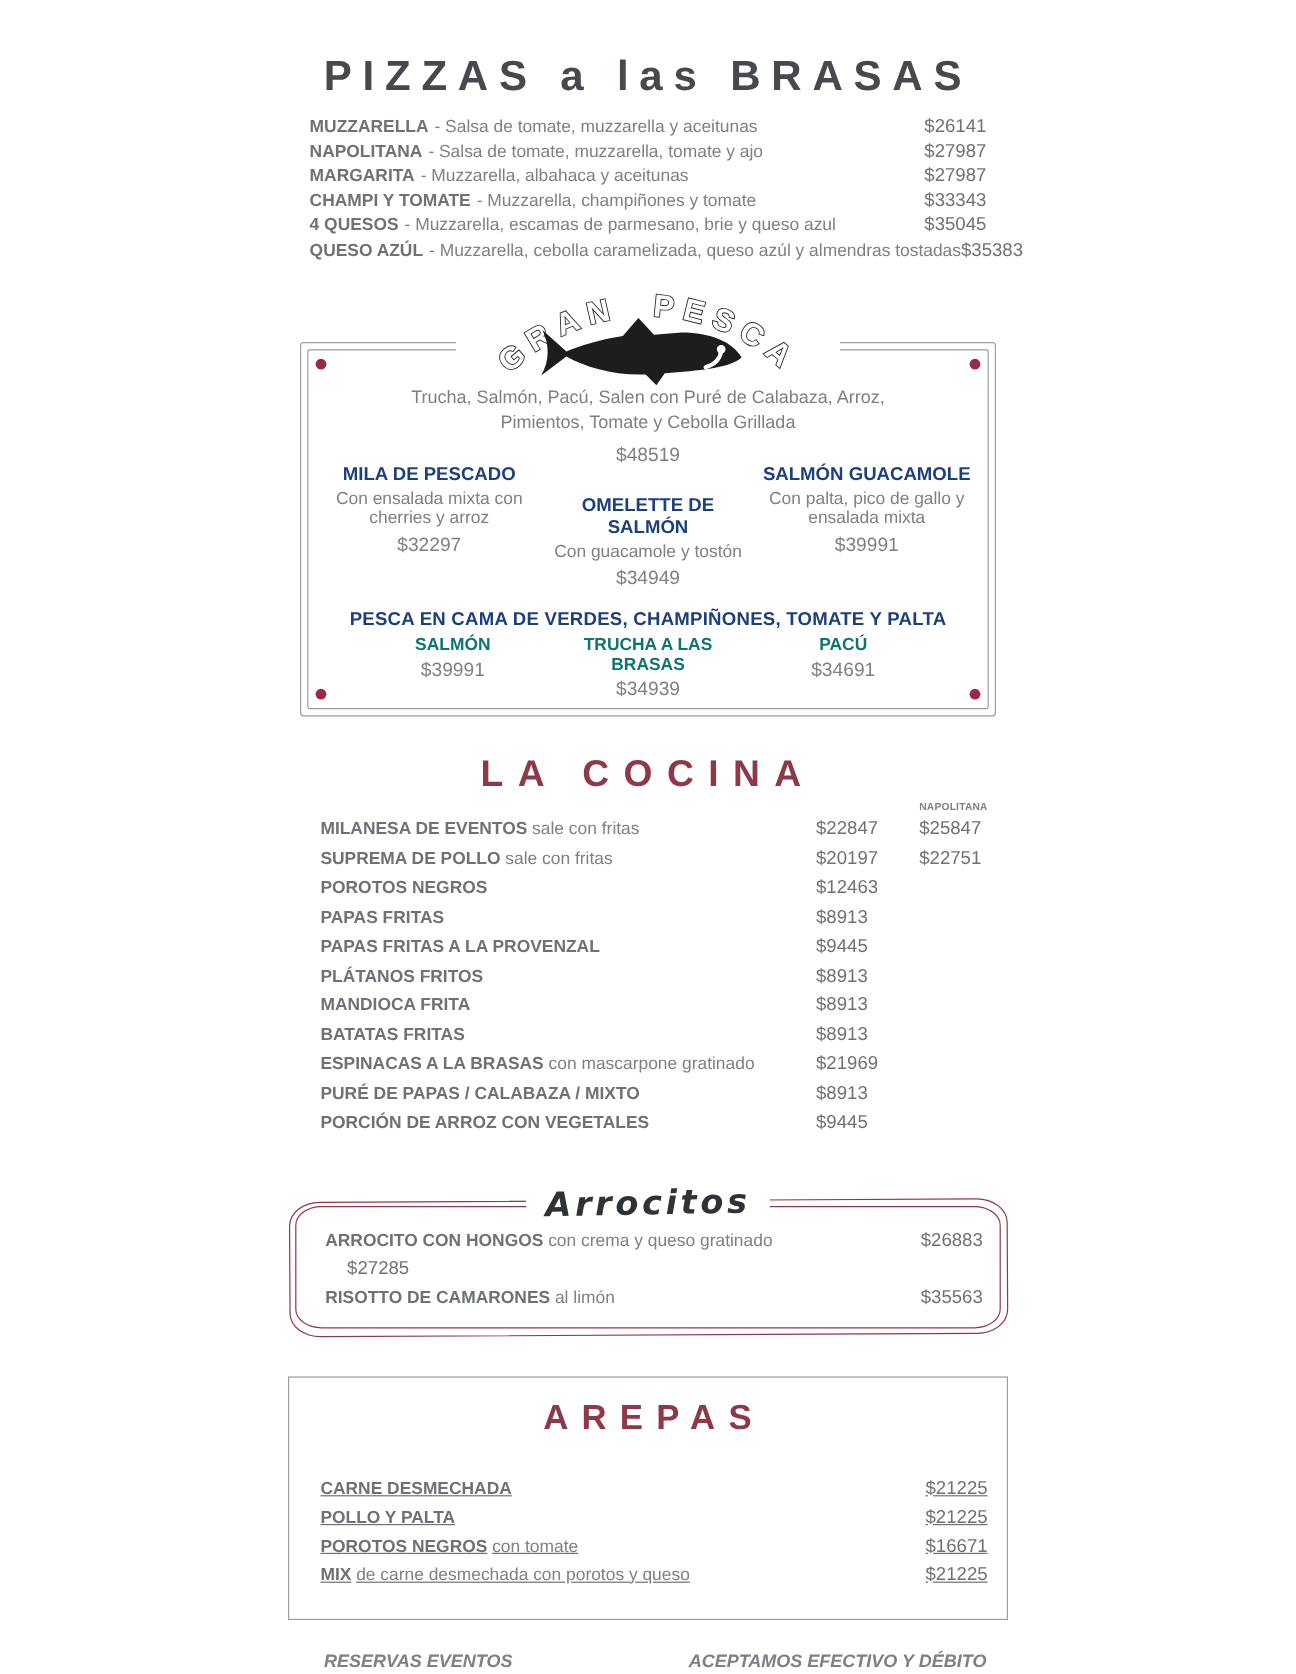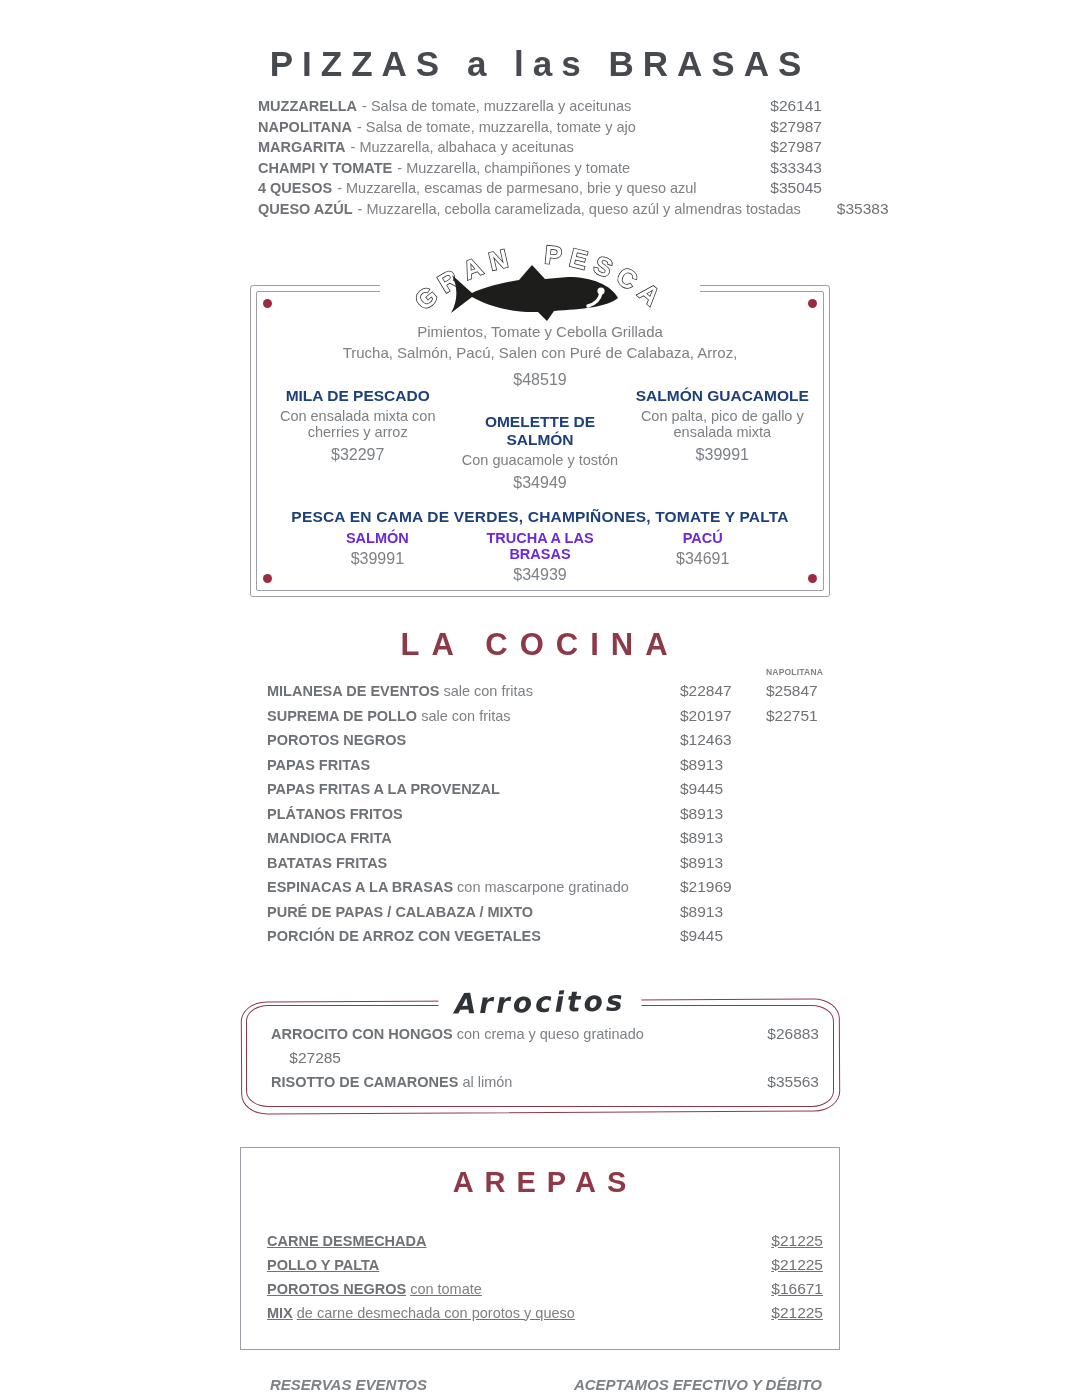--- a/index.html
+++ b/index.html
@@ -9,21 +9,21 @@
     color:#6e7276;overflow:hidden;position:relative;
   }
   .col{width:564px;margin:0 auto;}
 
   
   .pizzas-title{
     margin-top:44px;text-align:center;
     font-size:35px;font-weight:bold;letter-spacing:9px;color:#46494d;
   }
   .p-list{margin-top:12px;}
-  .p-row{display:flex;align-items:center;line-height:20.5px;gap:36px;}
+  .p-row{display:flex;align-items:center;line-height:20.5px;}
   .p-left{flex:1;white-space:nowrap;}
   .p-name{font-weight:bold;font-size:14.5px;color:#6e7276;}
   .p-desc{font-size:14.5px;color:#7d8185;margin-left:5px;}
   .p-price{width:64px;text-align:right;font-size:15.5px;color:#6e7276;}
 
   
   .gp-wrap{position:relative;width:580px;margin:66px auto 0 auto;height:312px;}
   .gp-border-outer{position:absolute;inset:0;border:1.3px solid #9aa0a6;border-radius:3px;}
   .gp-border-inner{position:absolute;inset:6px;border:1px solid #9aa0a6;border-radius:2px;}
   .gp-dot{position:absolute;width:9px;height:9px;border-radius:50%;background:#9b2b42;}
@@ -43,21 +43,21 @@
   .gp-price-main{margin-top:8px;font-size:16px;color:#7d8185;}
   .gp-cols{display:flex;margin-top:-16px;padding:0 12px;}
   .gp-colL,.gp-colR{flex:1.05;padding-top:14px;}
   .gp-colM{flex:0.95;padding-top:40px;}
   .gp-dish-name{font-size:15.5px;font-weight:bold;color:#1d3f7a;}
   .gp-dish-desc{font-size:14.5px;color:#7d8185;margin-top:3px;}
   .gp-dish-price{font-size:16px;color:#7d8185;margin-top:6px;}
   .gp-pesca-title{margin-top:16px;font-size:15.5px;font-weight:bold;color:#1d3f7a;letter-spacing:.2px;}
   .gp-opts{display:flex;margin-top:4px;padding:0 46px;}
   .gp-opt{flex:1;}
-  .gp-opt-name{font-size:14.5px;font-weight:bold;color:#6d28d9;}
+  .gp-opt-name{font-size:14.5px;font-weight:bold;color:#0f766e;}
   .gp-opt-price{font-size:16px;color:#7d8185;margin-top:4px;}
 
   
   .cocina-title{
     margin-top:30px;text-align:center;
     font-size:31px;font-weight:bold;letter-spacing:12px;color:#8e3948;
   }
   .lc-head-row{display:flex;margin-top:4px;}
   .lc-head-sp{flex:1;} 
   .lc-head-p1{width:86px;}
@@ -171,22 +171,22 @@
           C 108 73, 132 80, 158 79
           L 167 88 L 174 78
           C 202 76, 228 74, 238 65 Z"></path>
         <circle cx="221" cy="58" r="3.6" fill="#ffffff"></circle>
         <path d="M 208 73 Q 219 70 221 60" fill="none" stroke="#ffffff" stroke-width="3.4" stroke-linecap="round"></path>
       </g>
     </svg>
   </div>
 
   <div class="gp-body">
+    <div class="gp-sub">Trucha, Salmón, Pacú, Salen con Puré de Calabaza, Arroz,</div>
     <div class="gp-sub">Pimientos, Tomate y Cebolla Grillada</div>
-    <div class="gp-sub">Trucha, Salmón, Pacú, Salen con Puré de Calabaza, Arroz,</div>
     <div class="gp-price-main">$48519</div>
 
     <div class="gp-cols">
       <div class="gp-colL">
         <div class="gp-dish-name">MILA DE PESCADO</div>
         <div class="gp-dish-desc">Con ensalada mixta con cherries y arroz</div>
         <div class="gp-dish-price">$32297</div>
       </div>
       <div class="gp-colM">
         <div class="gp-dish-name">OMELETTE DE SALMÓN</div>

